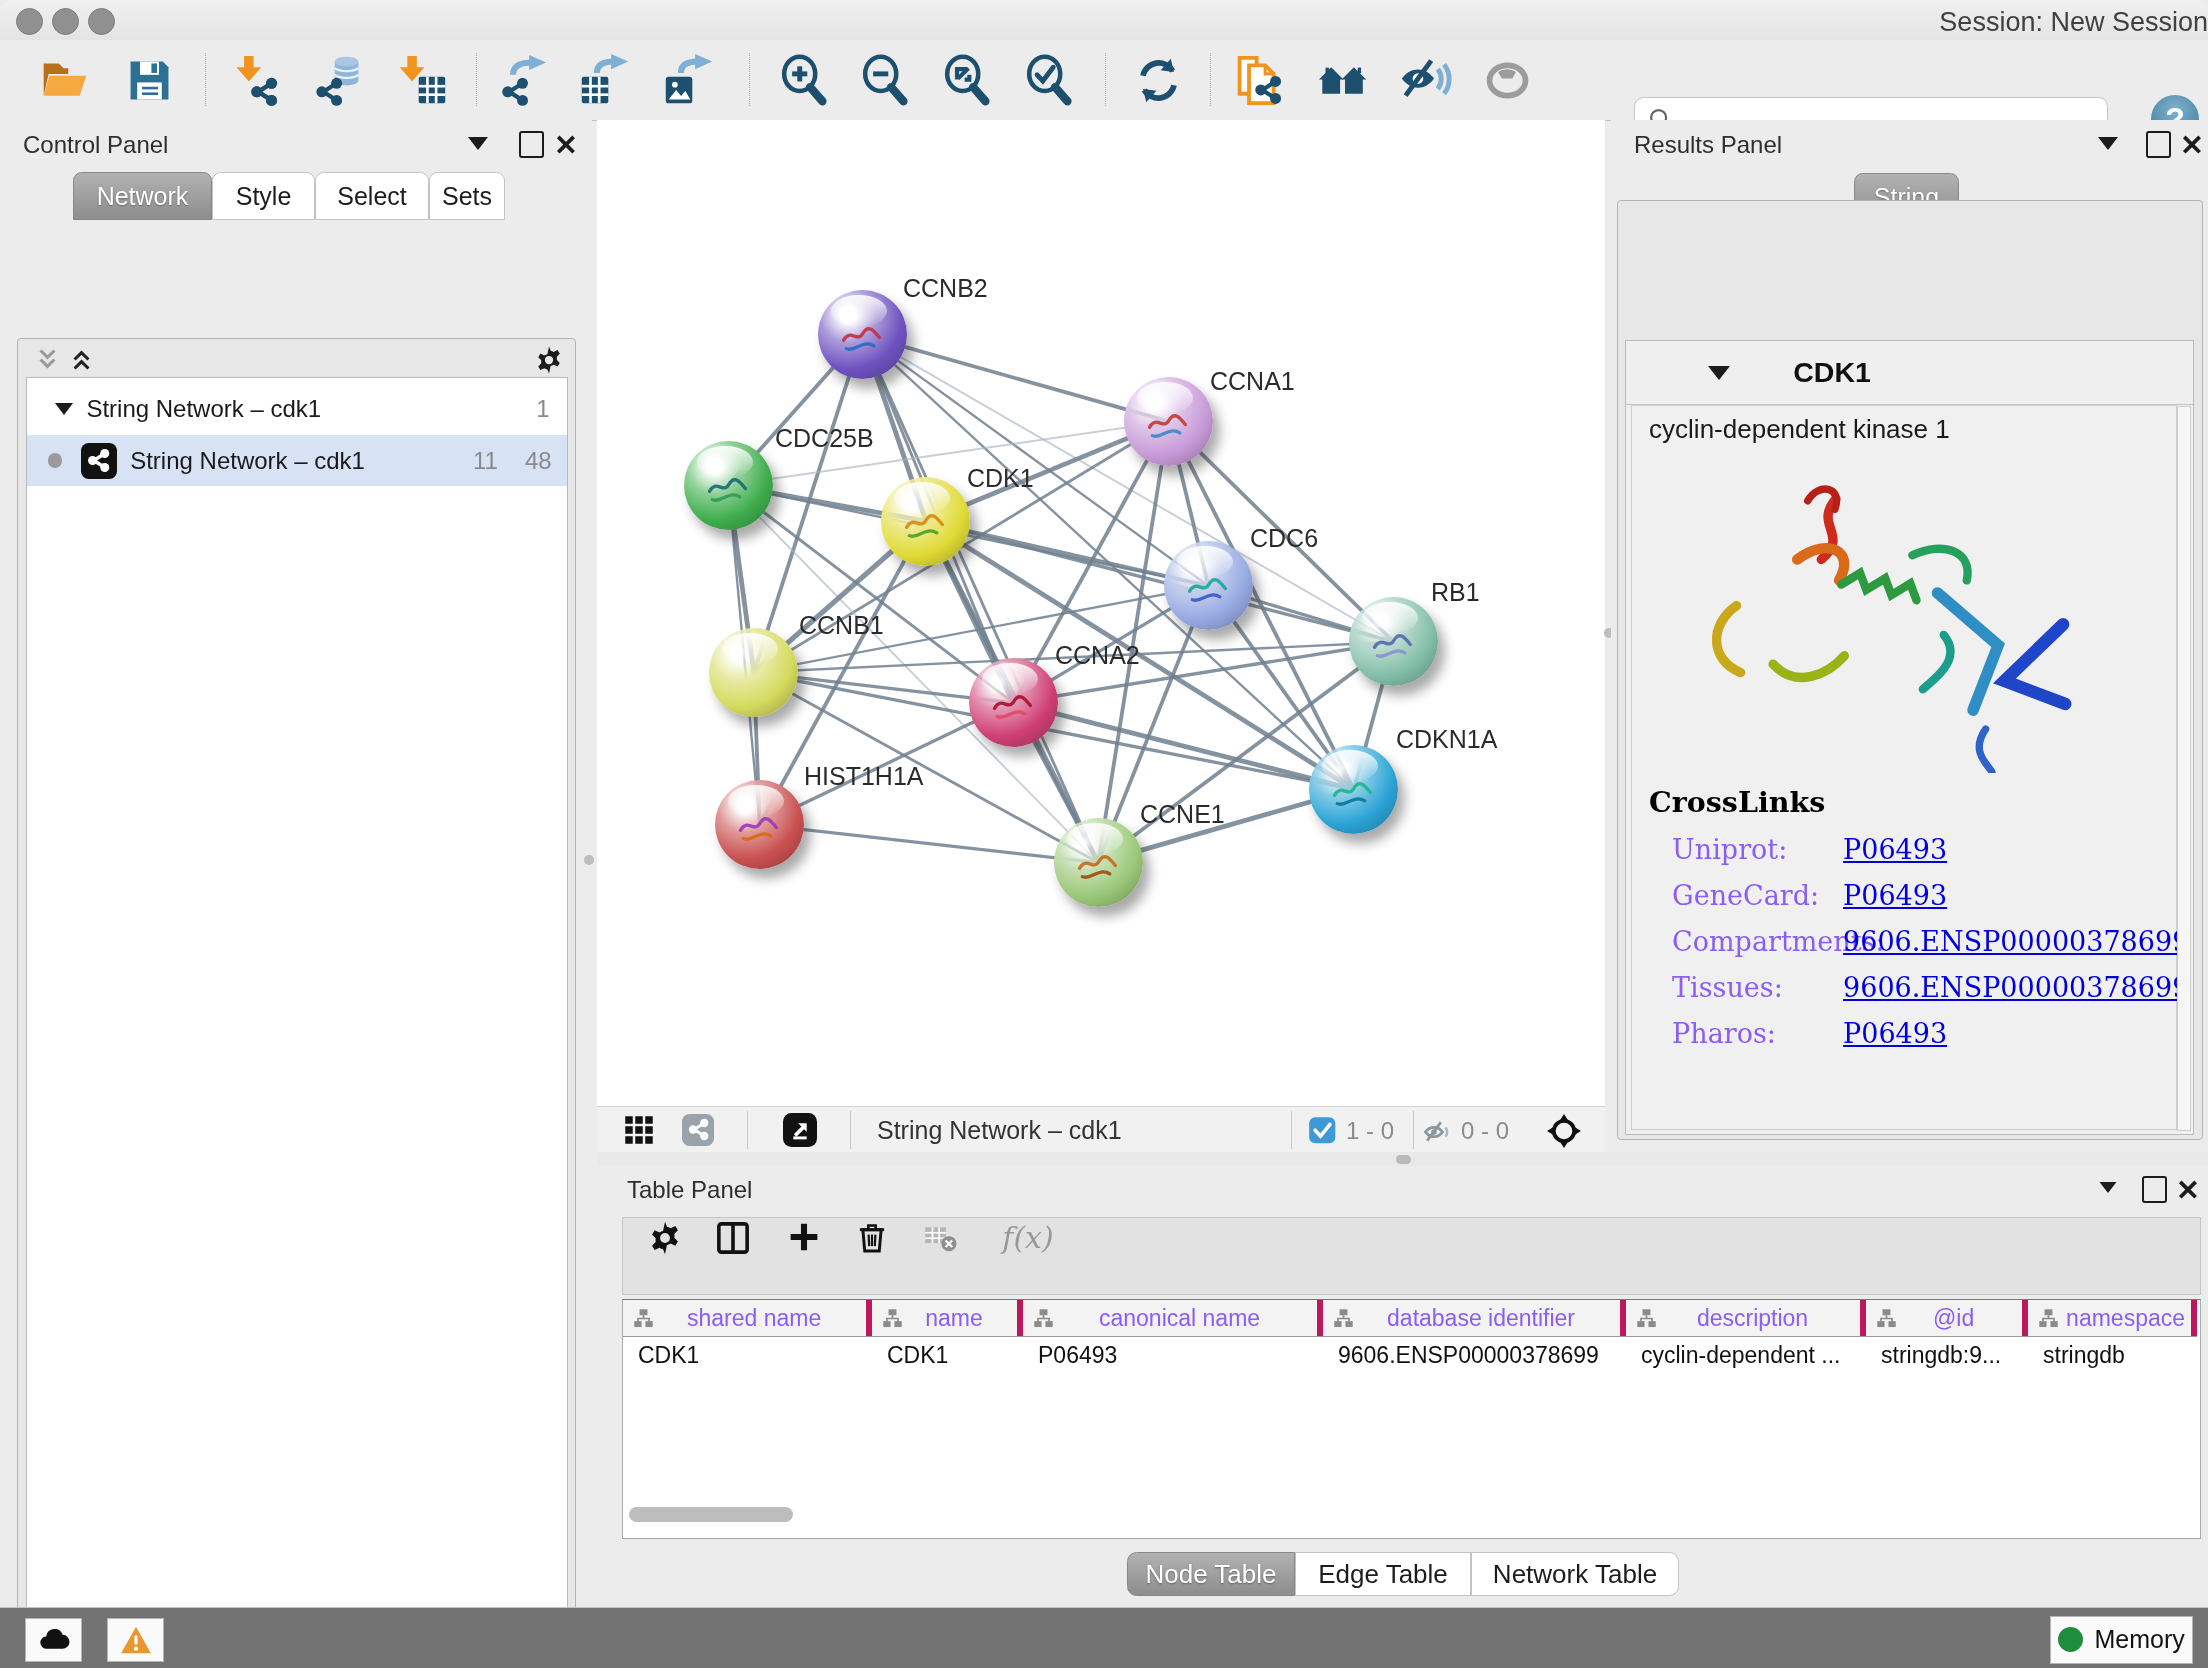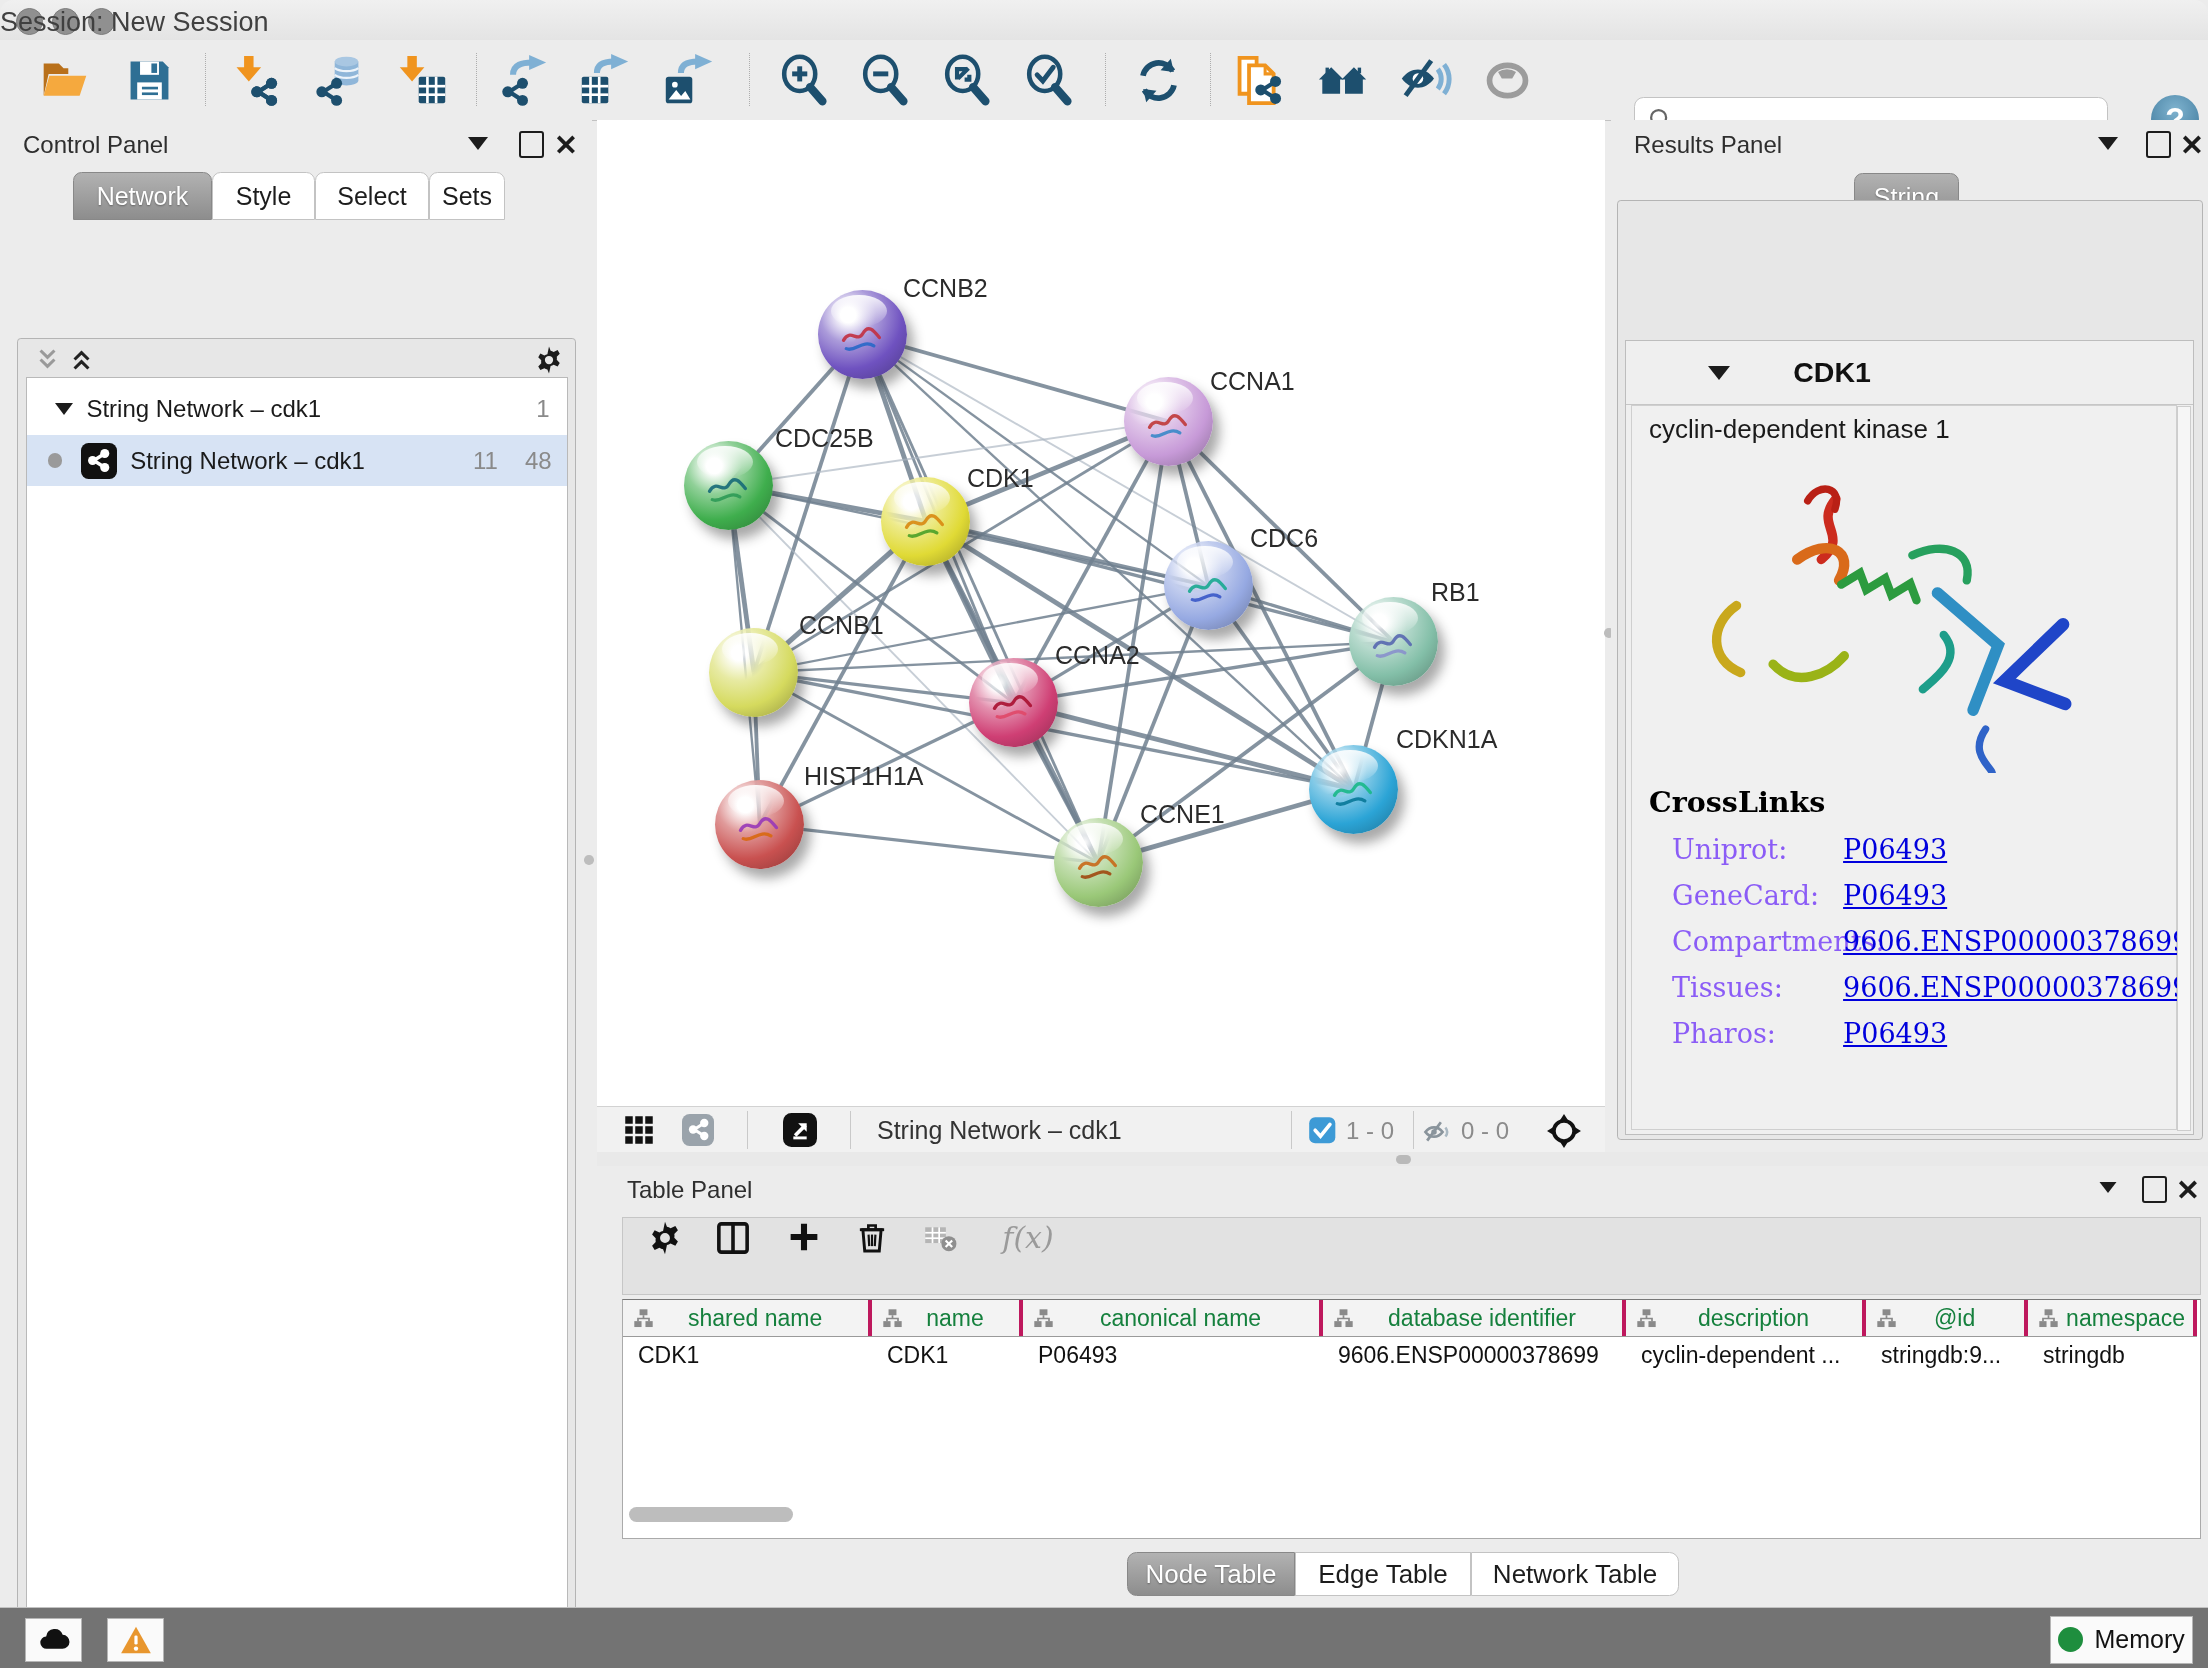--- a/index.html
+++ b/index.html
@@ -2,21 +2,21 @@
 <html style="font-size:15px"><head>
 <meta charset="utf-8">
 <style>
   html,body{margin:0;padding:0;}
   body{width:2208px;height:1668px;background:#ececec;font-family:"Liberation Sans",sans-serif;position:relative;overflow:hidden;
        -webkit-font-smoothing:antialiased;}
   .abs{position:absolute;}
   
   #titlebar{left:0;top:0;width:2208px;height:40px;background:linear-gradient(#f0f0f0,#e4e4e4);border-radius:13.3px 13.3px 0 0;}
   .light{position:absolute;top:7.6px;width:25px;height:25px;border-radius:50%;background:#909090;border:1px solid #7c7c7c;}
-  #win-title{left:0;top:6.7px;width:2208px;text-align:left;font-size:27px;color:#404040;}
+  #win-title{left:0;top:6.7px;width:2208px;text-align:right;font-size:27px;color:#404040;}
   
   #toolbar{left:0;top:40px;width:2208px;height:80px;background:#ececec;border-bottom:1.9px solid #c2c2c2;}
   .tbtn{position:absolute;top:11.4px;width:59px;height:59px;display:flex;align-items:center;justify-content:center;}
   .tbtn svg{width:53px;height:53px;}
   .tsep{position:absolute;top:13.3px;width:0;height:53px;border-left:1.9px dotted #adadad;}
   #search-box{left:1634px;top:57px;width:472px;height:42px;background:#fff;border:1.9px solid #c3c3c3;border-radius:9.5px;display:flex;align-items:center;}
   #search-box svg{width:25px;height:25px;margin-left:13.3px;}
   #search-input{border:none;outline:none;flex:1;font-size:24px;margin-left:9.5px;background:transparent;font-family:"Liberation Sans",sans-serif;}
   #help-btn{left:2151px;top:55px;width:48px;height:48px;border-radius:50%;background:radial-gradient(circle at 50% 32%,#7fb3cf,#4e87a8 70%);
             color:#fff;font-size:32px;font-weight:bold;display:flex;align-items:center;justify-content:center;}
@@ -70,21 +70,21 @@
   .cl-row{display:flex;margin-top:15px;}
   .cl-label{width:171px;font-size:27px;color:#8b5cf6;margin-left:23px;}
   .cl-value{font-size:27px;color:#0000dd;text-decoration:underline;}
   
   #table-panel{left:597px;top:1166px;width:1611px;height:441px;background:#ececec;}
   #tp-toolbar{position:absolute;left:25px;top:51px;width:1577px;height:76px;background:#e2e2e2;border:1px solid #c6c6c6;}
   .tp-ico{position:absolute;top:2px;width:42px;height:42px;display:flex;align-items:flex-start;justify-content:center;}
   #fx-label{font-family:"DejaVu Serif",serif;font-style:italic;font-size:30px;color:#9a9a9a;}
   #tp-table{position:absolute;left:25px;top:133px;width:1577px;height:238px;background:#fff;border:1px solid #aaa;border-top:1.9px solid #777;overflow:hidden;}
   #tp-header{position:absolute;left:0;top:0;height:36px;display:flex;background:#f3f3f3;border-bottom:1.9px solid #9a9a9a;}
-  .th{box-sizing:border-box;border-right:4px solid #be185d;display:flex;align-items:center;font-size:23px;color:#15803d;}
+  .th{box-sizing:border-box;border-right:6px solid #be185d;display:flex;align-items:center;font-size:23px;color:#8b5cf6;}
   .th svg{width:21px;height:21px;margin:0 7.6px 0 9.5px;flex:none;}
   .th span{flex:1;text-align:center;padding-right:19px;white-space:nowrap;overflow:hidden;}
   #tp-row{position:absolute;left:0;top:38px;height:34px;display:flex;}
   .td{box-sizing:border-box;padding-left:15px;font-size:23px;color:#111;display:flex;align-items:center;white-space:nowrap;overflow:hidden;}
   #tp-hscroll{position:absolute;left:5.7px;top:207px;width:164px;height:15px;border-radius:7.6px;background:#bdbdbd;}
   .btab{position:absolute;top:386px;height:44px;box-sizing:border-box;border:1px solid #c3c3c3;background:#fff;color:#1c1c1c;font-size:26px;
         display:flex;align-items:center;justify-content:center;}
   .btab.active{background:linear-gradient(#b2b2b2,#8d8d8d);color:#fff;border-color:#888;text-shadow:0 1px 1.9px rgba(0,0,0,.35);}
   
   #statusbar{left:0;top:1607px;width:2208px;height:61px;background:#737373;border-top:1.9px solid #c2c2c2;}

